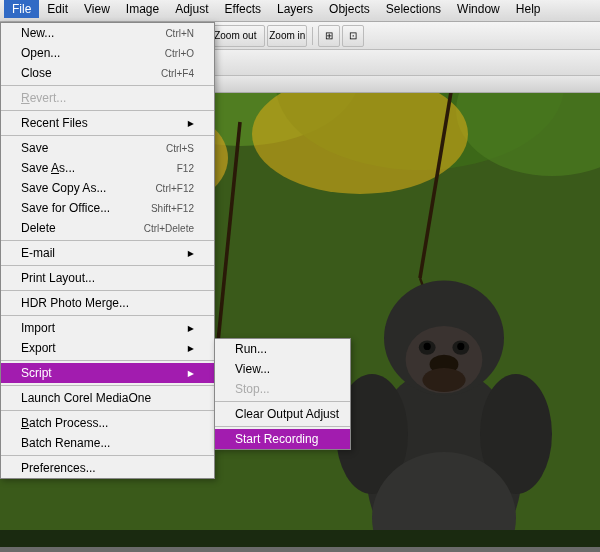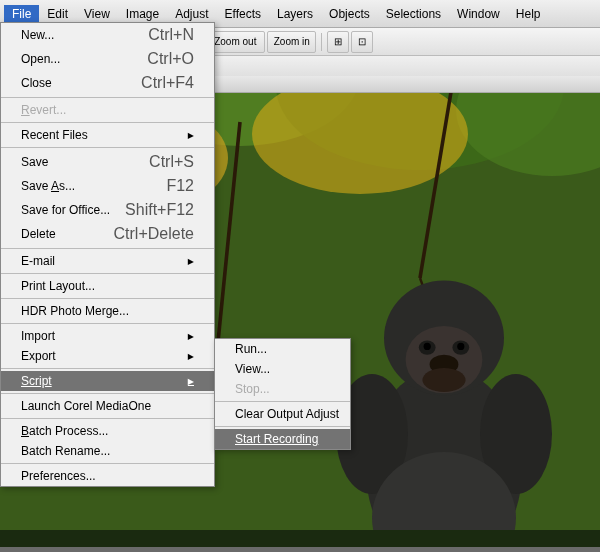--- a/index.html
+++ b/index.html
@@ -11,22 +11,22 @@
       background: #ececec;
       overflow: hidden;
       position: relative;
     }
 
     
     .menubar {
       background: linear-gradient(to bottom, #f0f0f0, #d8d8d8);
       border-bottom: 1px solid #aaa;
       display: flex;
-      align-items: center;
-      height: 28px;
+      align-items: flex-start;
+      height: 22px;
       padding: 0 4px;
     }
     .menubar-item {
       padding: 2px 8px;
       cursor: pointer;
       font-size: 12px;
       color: #000;
       white-space: nowrap;
     }
     .menubar-item:hover, .menubar-item.active {
@@ -139,36 +139,35 @@
       font-size: 12px;
       color: #000;
       position: relative;
       text-align: right;
     }
     .menu-item.disabled {
       color: #aaa;
       cursor: default;
     }
     .menu-item.highlighted {
-      background: #737373;
+      background: #a21caf;
       color: #fff;
-      text-decoration: underline;
     }
     .menu-item.has-submenu::after {
       content: '▶';
       font-size: 8px;
       margin-left: 8px;
     }
     .menu-separator {
       height: 1px;
       background: #bbb;
       margin: 2px 0;
     }
     .menu-shortcut {
-      font-size: 16px;
+      font-size: 10px;
       color: #555;
       margin-left: auto;
     }
 
     
     .script-submenu {
       position: absolute;
       top: 338px;
       left: 214px;
       width: 137px;
@@ -200,21 +199,21 @@
 <div class="toolbar">
   <div class="toolbar-btn">↩</div>
   <div class="toolbar-btn">↪</div>
   <div class="toolbar-separator"></div>
   <div class="toolbar-btn">📁</div>
   <div class="toolbar-btn">💾</div>
   <div class="toolbar-btn">🖨</div>
   <div class="toolbar-separator"></div>
   <div class="toolbar-label">Zoom more:</div>
   <div class="toolbar-btn" style="width:60px;font-size:10px;">Zoom out</div>
-  <div class="toolbar-btn" style="width:49px;font-size:10px;text-align:right;">Zoom in</div>
+  <div class="toolbar-btn" style="width:40px;font-size:10px;text-align:right;">Zoom in</div>
   <div class="toolbar-separator"></div>
   <div class="toolbar-btn">⊞</div>
   <div class="toolbar-btn">⊡</div>
 </div>
 
 <div class="toolbar2">
   <div class="toolbar-label">Actual size:</div>
   <div class="toolbar-btn">📷</div>
   <div class="toolbar-btn">🔍</div>
   <div class="toolbar-separator"></div>
@@ -297,20 +296,24 @@
     <div class="menu-separator"></div>
     <div class="menu-item">
       <span>Save</span>
       <span class="menu-shortcut">Ctrl+S</span>
     </div>
     <div class="menu-item">
       <span>Save <span class="underline">A</span>s...</span>
       <span class="menu-shortcut">F12</span>
     </div>
     <div class="menu-item">
+      <span>Save Copy As...</span>
+      <span class="menu-shortcut">Ctrl+F12</span>
+    </div>
+    <div class="menu-item">
       <span>Save for Office...</span>
       <span class="menu-shortcut">Shift+F12</span>
     </div>
     <div class="menu-item">
       <span>Delete</span>
       <span class="menu-shortcut">Ctrl+Delete</span>
     </div>
     <div class="menu-separator"></div>
     <div class="menu-item has-submenu">
       <span>E-mail</span>

